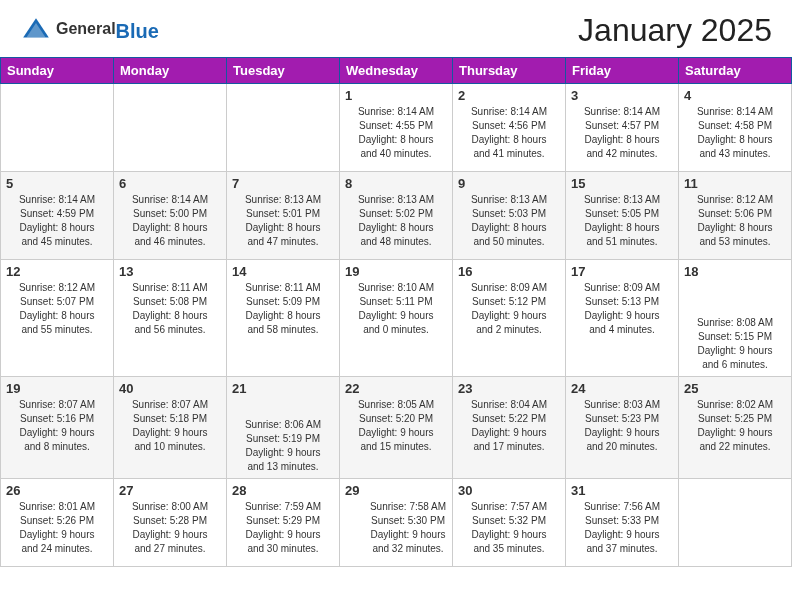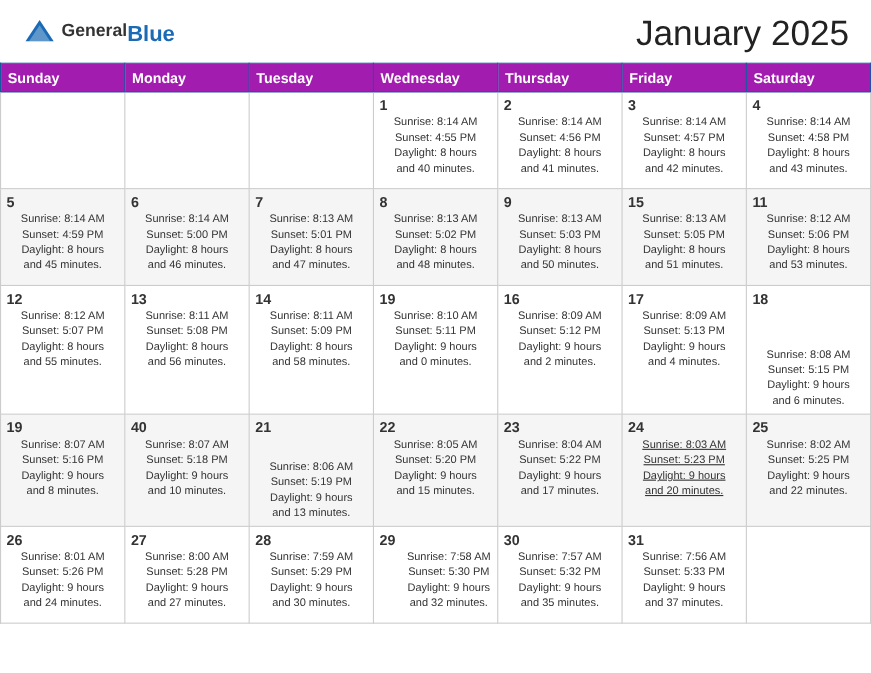--- a/index.html
+++ b/index.html
@@ -300,21 +300,21 @@
           </td>
           <td>
             <div class="day-number">23</div>
             <div class="day-info" style="white-space: pre-line;">Sunrise: 8:04 AM
 Sunset: 5:22 PM
 Daylight: 9 hours
 and 17 minutes.</div>
           </td>
           <td>
             <div class="day-number">24</div>
-            <div class="day-info" style="white-space: pre-line; text-decoration: underline;">Sunrise: 8:03 AM
+            <div class="day-info" style="white-space: pre-line;">Sunrise: 8:03 AM
 Sunset: 5:23 PM
 Daylight: 9 hours
 and 20 minutes.</div>
           </td>
           <td>
             <div class="day-number">25</div>
             <div class="day-info" style="white-space: pre-line;">Sunrise: 8:02 AM
 Sunset: 5:25 PM
 Daylight: 9 hours
 and 22 minutes.</div>

